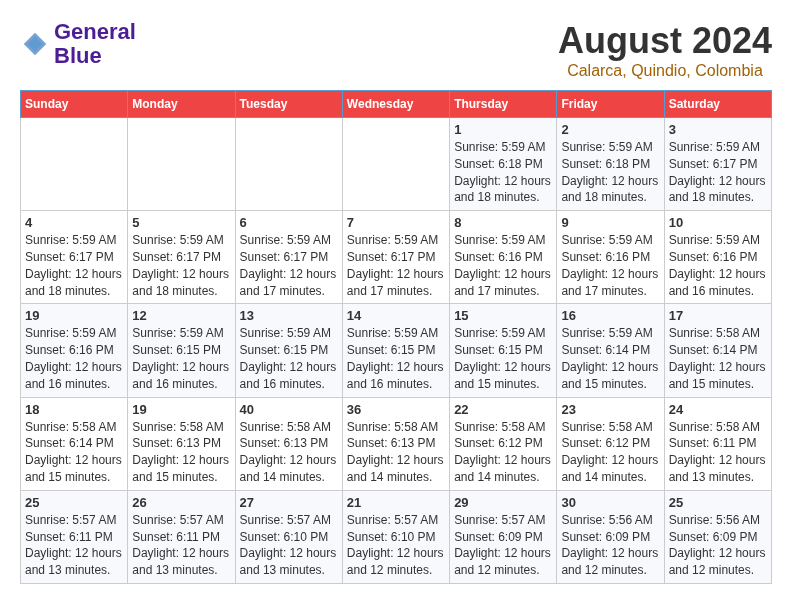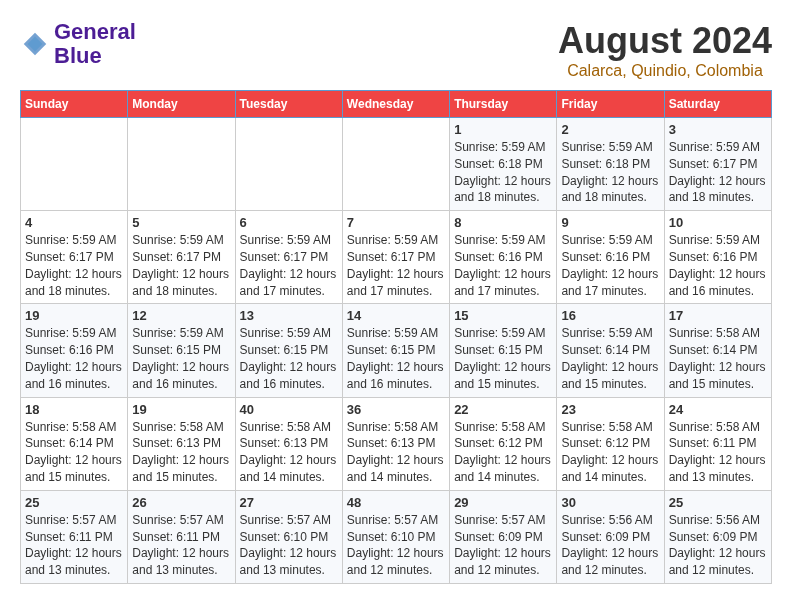--- a/index.html
+++ b/index.html
@@ -322,21 +322,21 @@
 and 13 minutes.</div>
         </td>
         <td>
           <span class="day-num">27</span>
           <div class="day-detail" style="white-space: pre-line;">Sunrise: 5:57 AM
 Sunset: 6:10 PM
 Daylight: 12 hours
 and 13 minutes.</div>
         </td>
         <td>
-          <span class="day-num">48</span>
+          <span class="day-num">21</span>
           <div class="day-detail" style="white-space: pre-line;">Sunrise: 5:57 AM
 Sunset: 6:10 PM
 Daylight: 12 hours
 and 12 minutes.</div>
         </td>
         <td>
           <span class="day-num">29</span>
           <div class="day-detail" style="white-space: pre-line;">Sunrise: 5:57 AM
 Sunset: 6:09 PM
 Daylight: 12 hours

